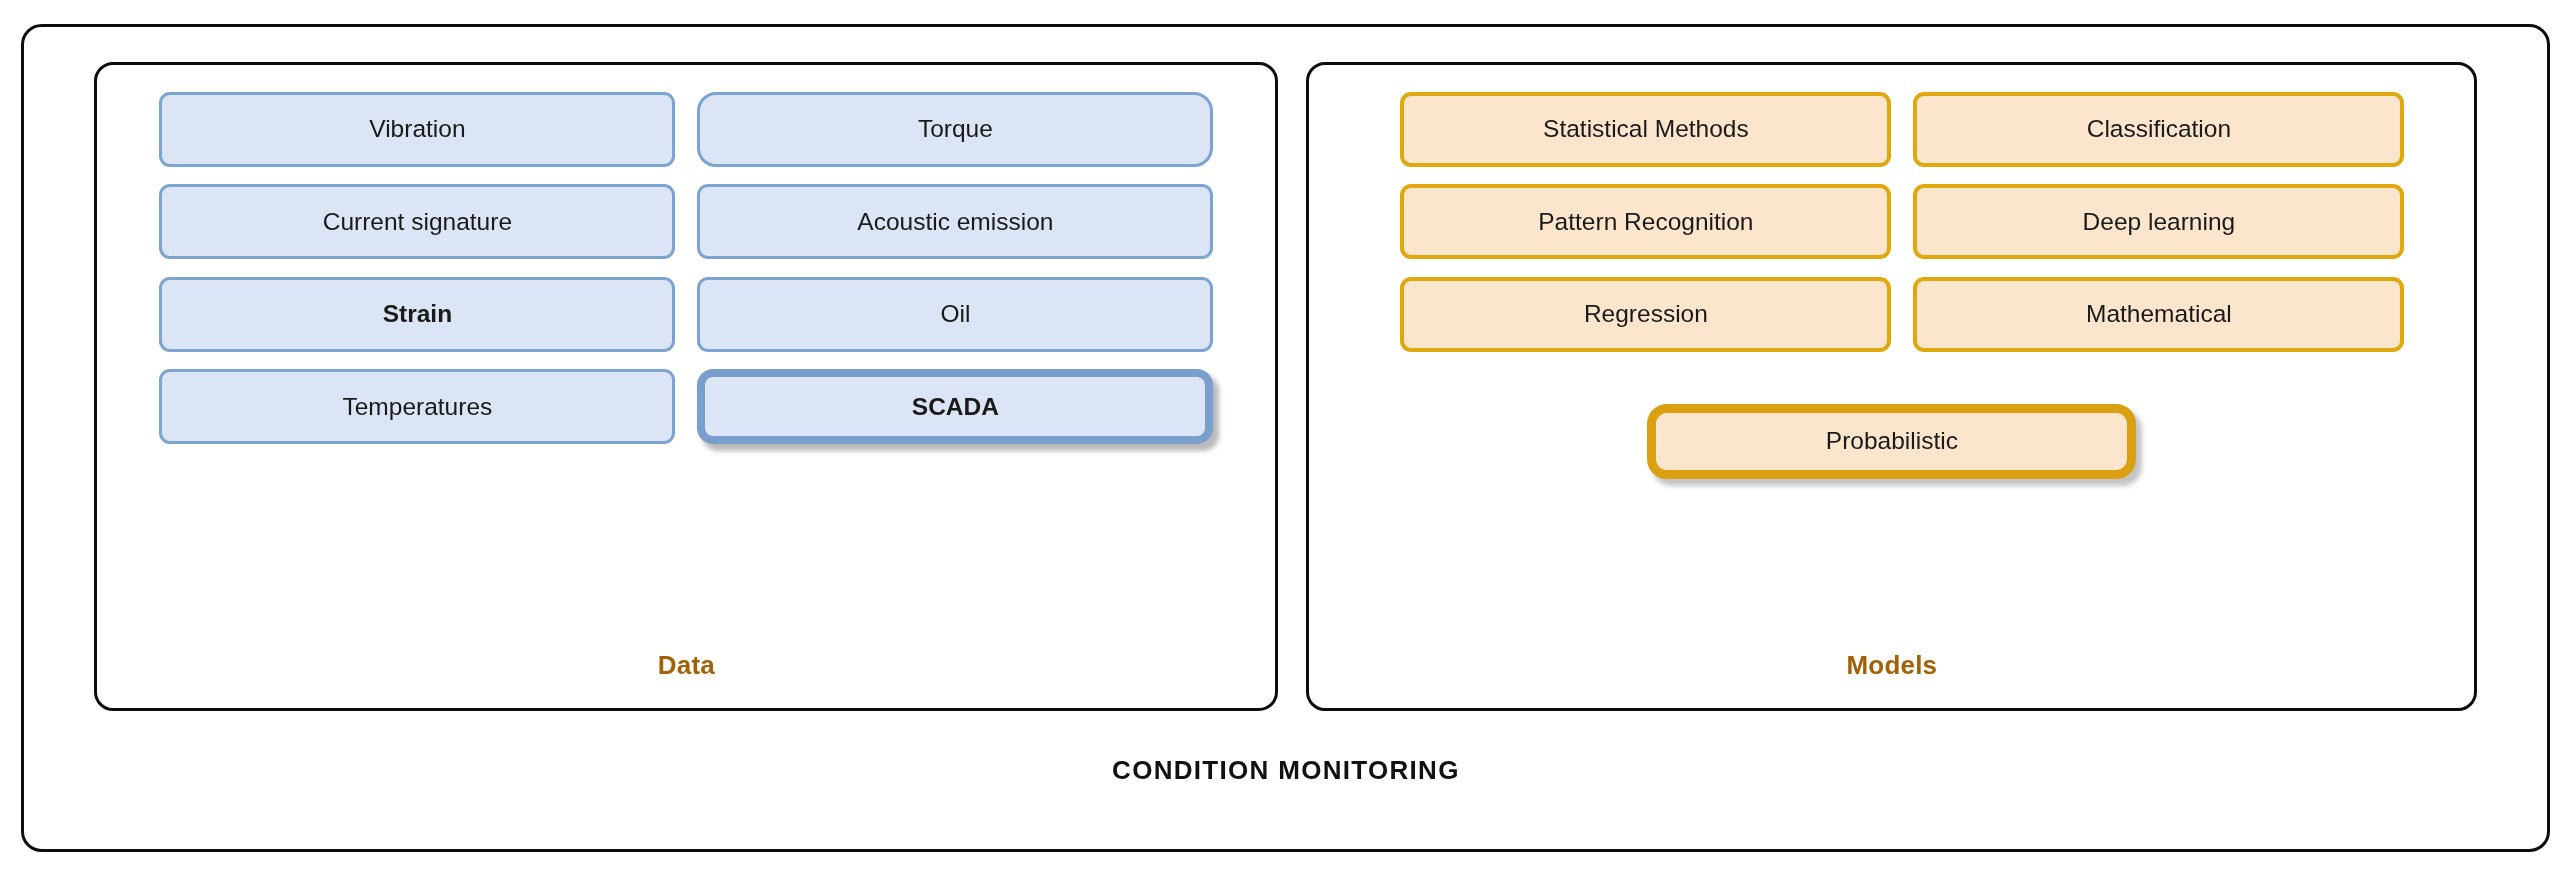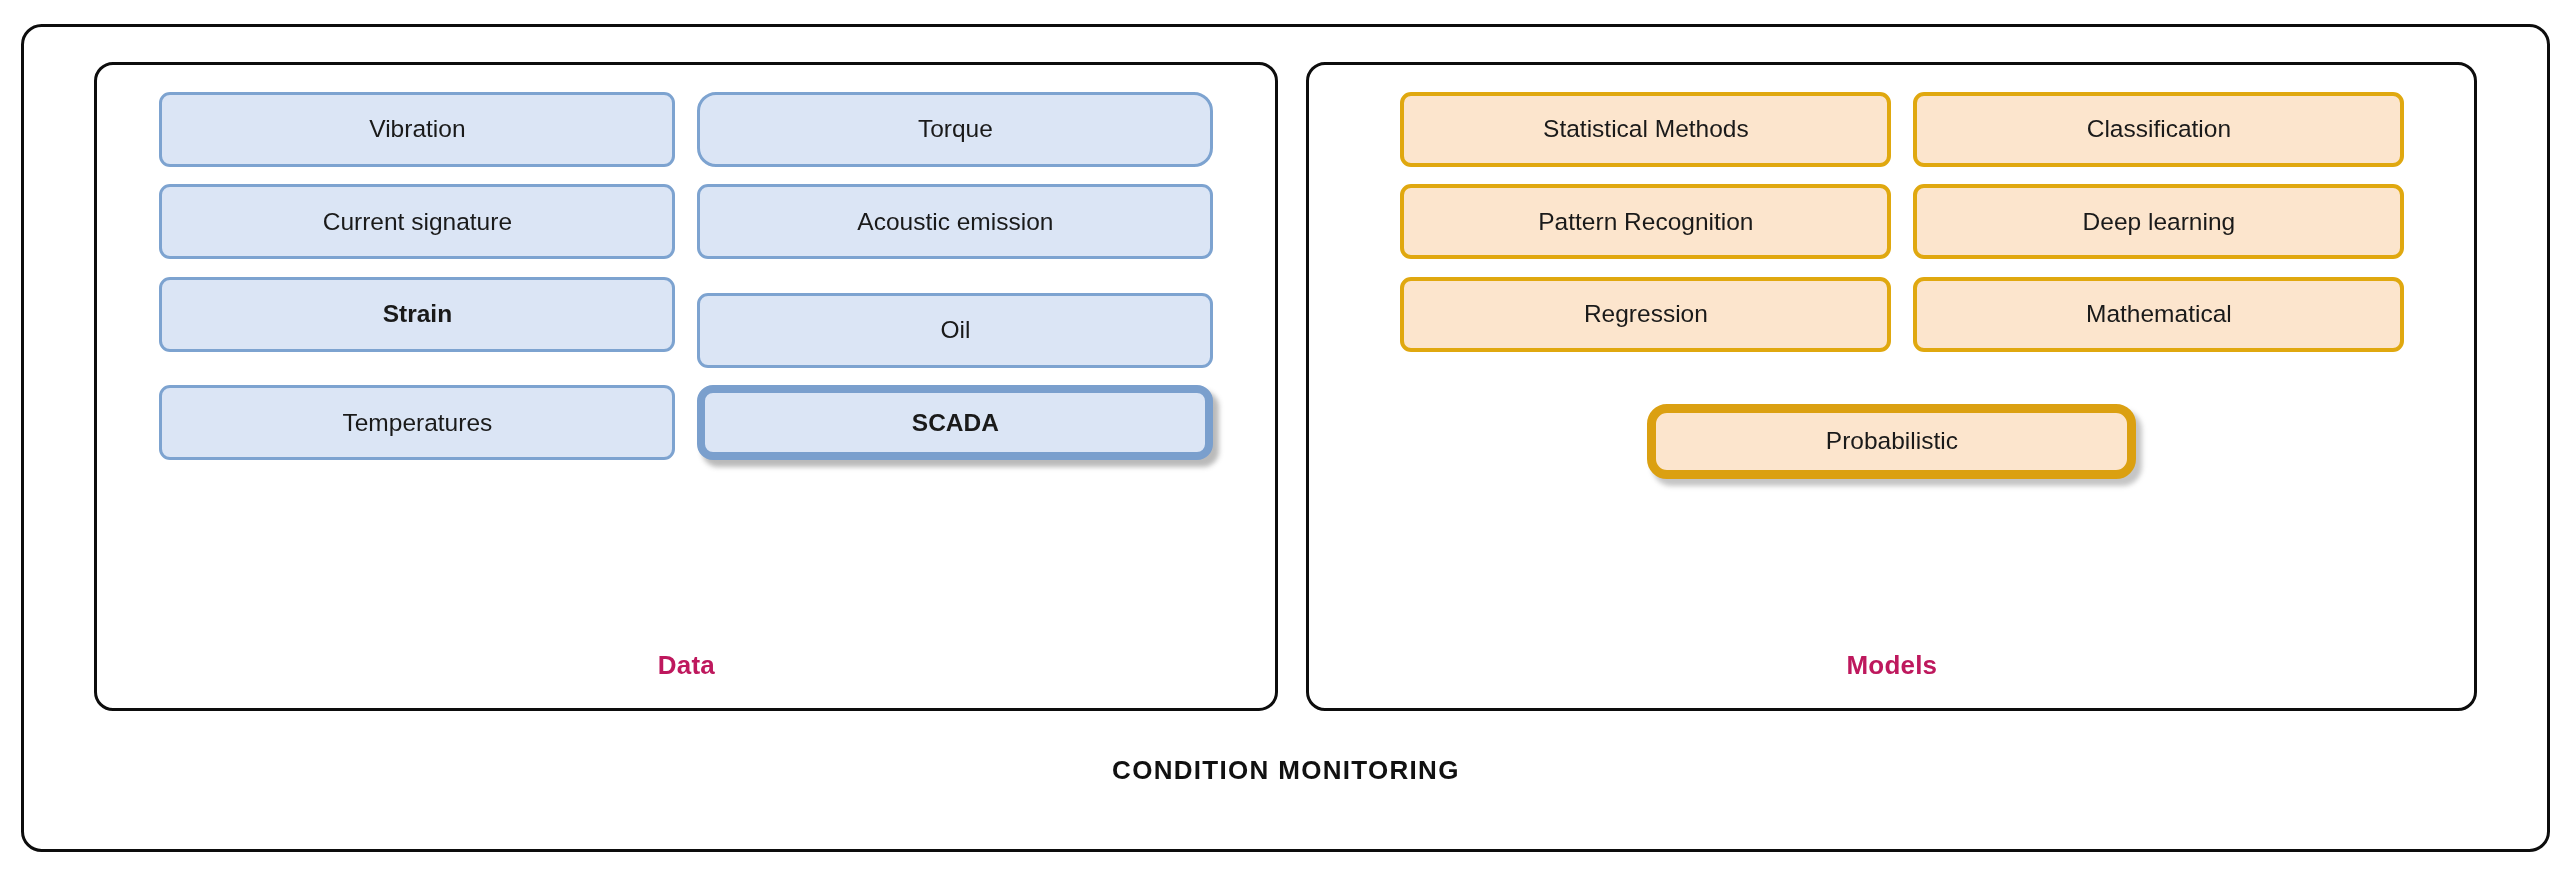--- a/index.html
+++ b/index.html
@@ -74,21 +74,21 @@
   }
 
   .panel-label {
     position: absolute;
     left: 0;
     right: 0;
     bottom: 27px;
     text-align: center;
     font-size: 26px;
     font-weight: bold;
-    color: #be185d;
+    color: #a16207;
     letter-spacing: 0.2px;
   }
 
   
   .node {
     box-sizing: border-box;
     height: 75px;
     display: flex;
     align-items: center;
     justify-content: center;
@@ -153,21 +153,21 @@
 
   <div id="panels-row">
 
     <section class="panel" id="panel-data">
       <div class="panel-grid" id="data-grid">
           <div class="node blue" style="grid-area: 1 / 1;">Vibration</div>
           <div class="node blue" style="grid-area: 1 / 2; border-radius: 19px;">Torque</div>
           <div class="node blue" style="grid-area: 2 / 1;">Current signature</div>
           <div class="node blue" style="grid-area: 2 / 2;">Acoustic emission</div>
           <div class="node blue" style="grid-area: 3 / 1; font-weight: bold;">Strain</div>
-          <div class="node blue" style="grid-area: 3 / 2; margin-top: 16px;">Oil</div>
+          <div class="node blue" style="grid-area: 3 / 2;">Oil</div>
           <div class="node blue emphasis" style="grid-area: 4 / 2;">SCADA</div>
           <div class="node blue" style="grid-area: 4 / 1;">Temperatures</div>
         </div>
       <div class="panel-label">Data</div>
     </section>
 
     <section class="panel" id="panel-models">
       <div class="panel-grid" id="models-grid">
           <div class="node orange" style="grid-area: 1 / 1;">Statistical Methods</div>
           <div class="node orange" style="grid-area: 1 / 2;">Classification</div>

